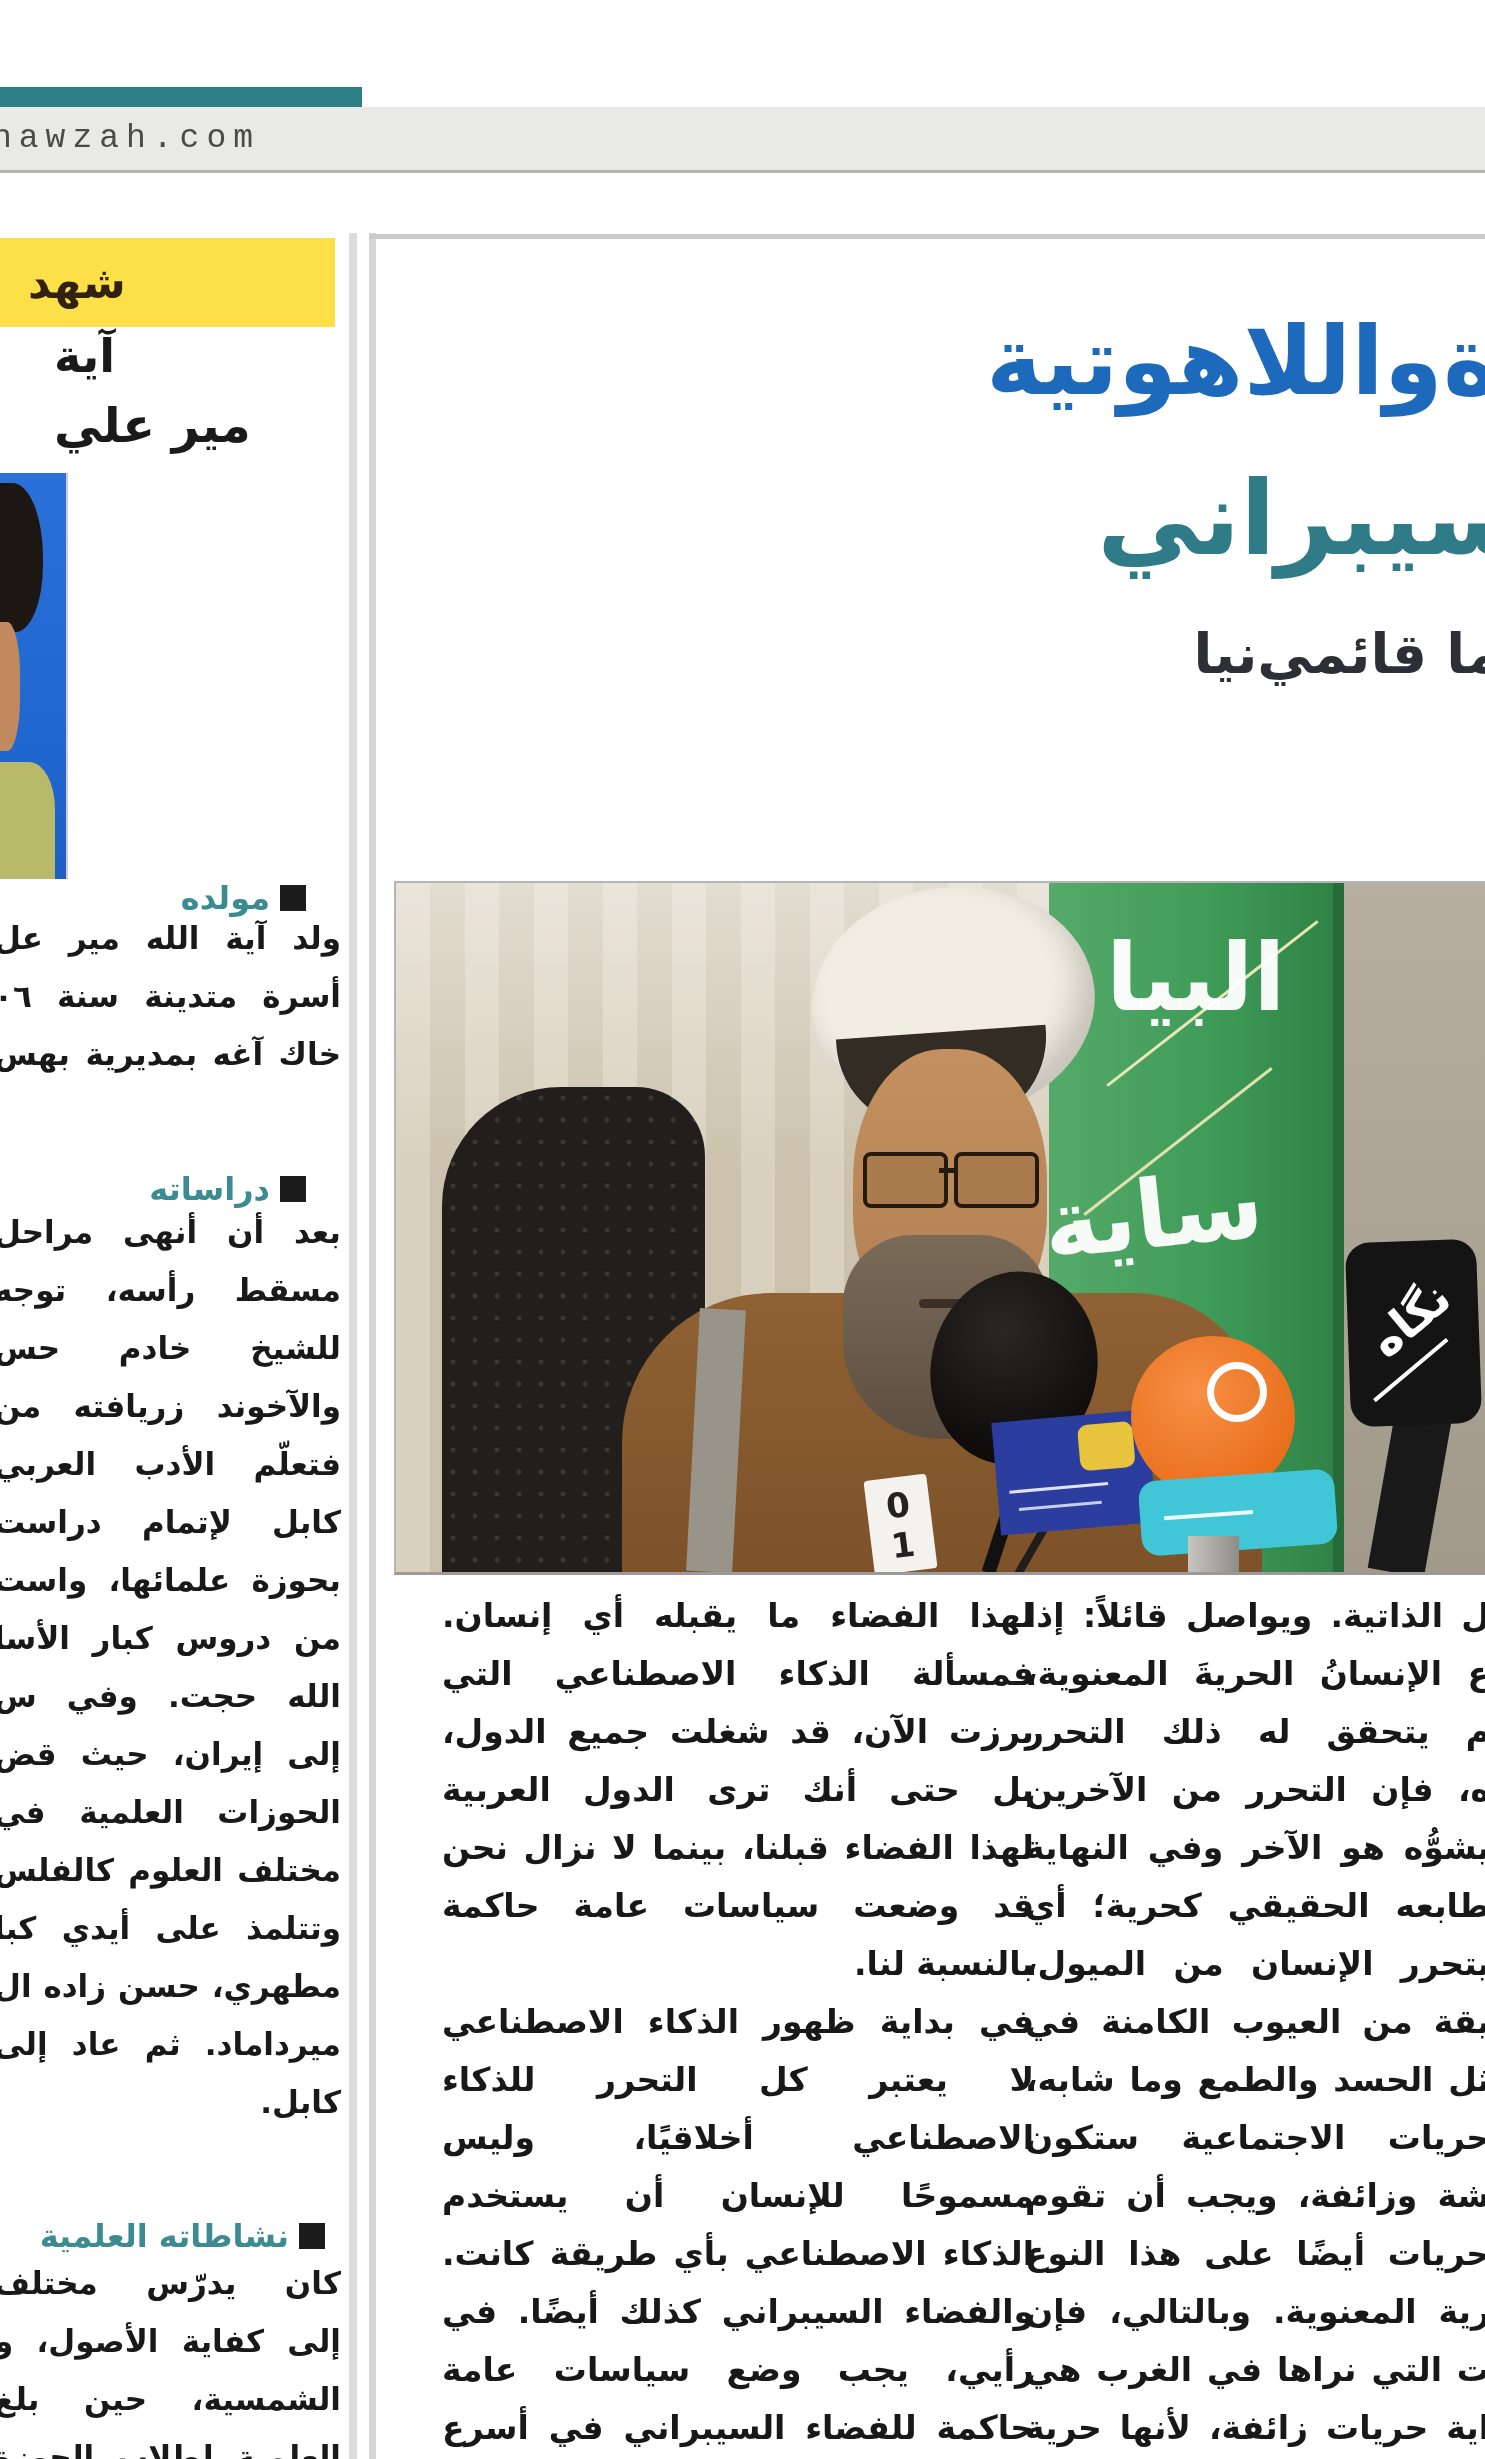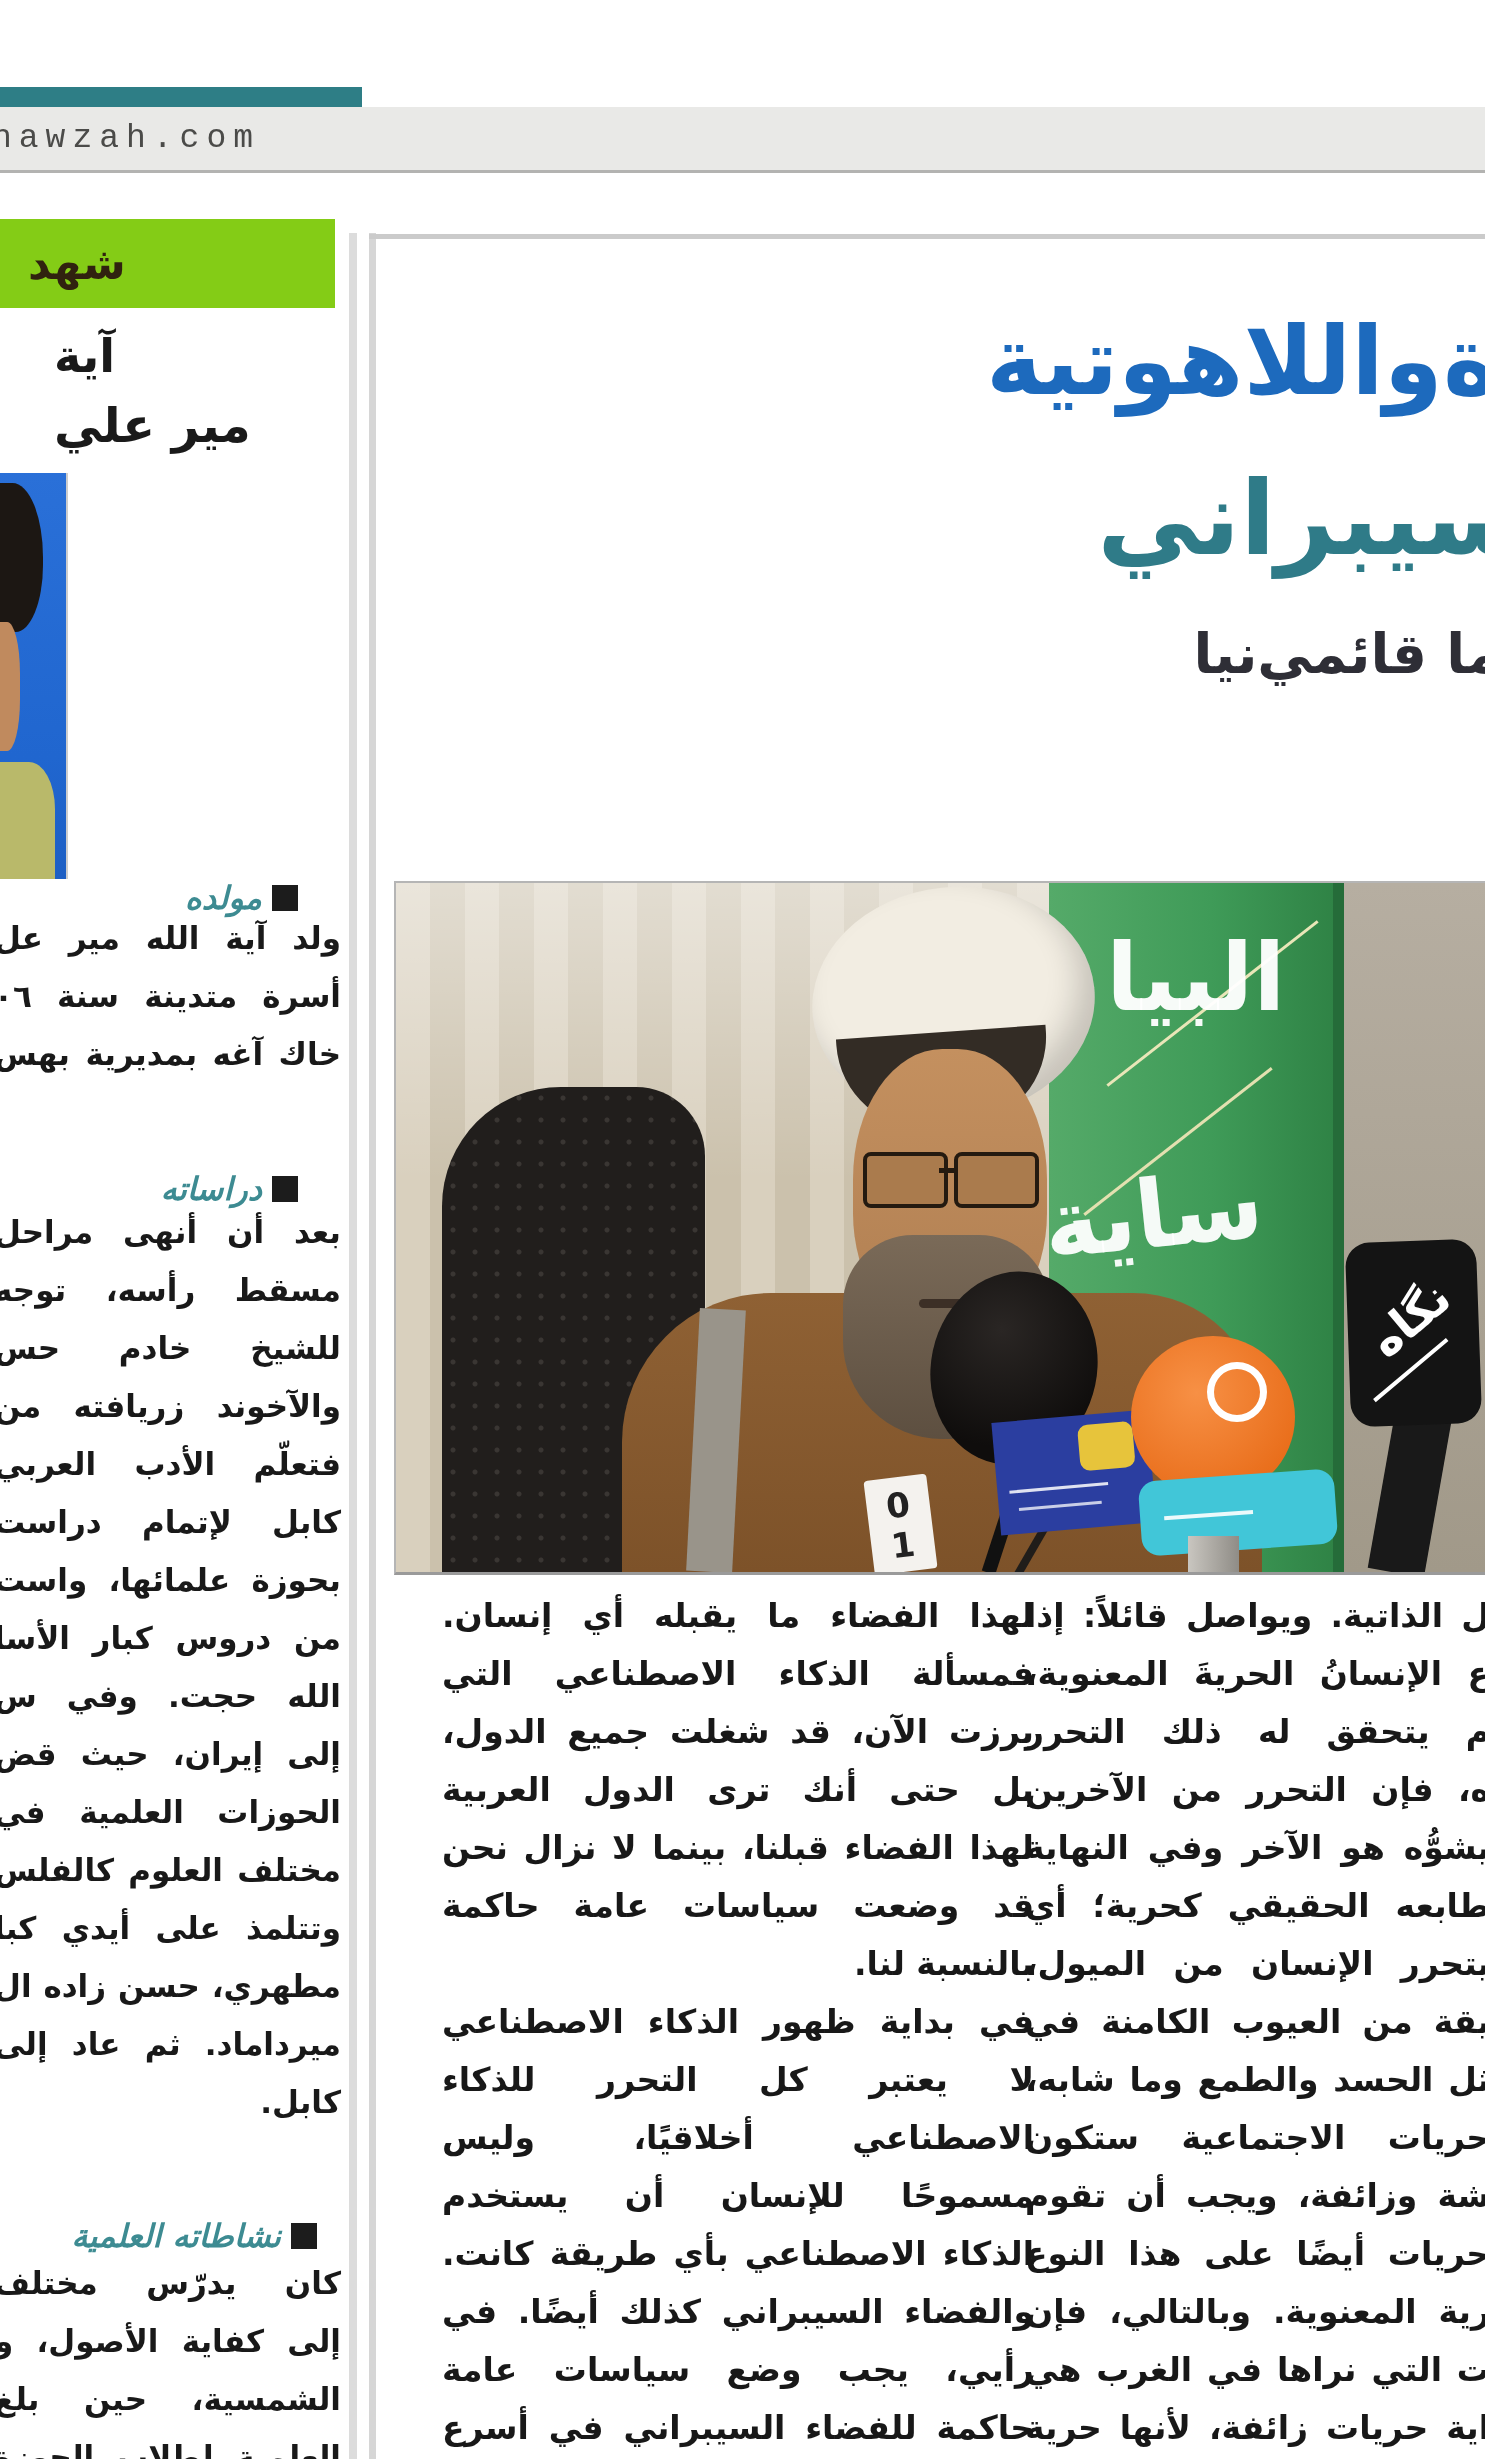--- a/index.html
+++ b/index.html
@@ -13,33 +13,33 @@
   .url-text{position:absolute;left:-8px;top:0;height:63px;line-height:63px;
             font-family:"Liberation Mono","DejaVu Sans Mono",monospace;
             font-size:33px;letter-spacing:7px;color:#4b4b49;white-space:nowrap;}
 
   
   .rule-a{left:349px;top:233px;width:8px;height:2227px;background:#dcdcdc;}
   .rule-b{left:369px;top:233px;width:7px;height:2227px;background:#d6d6d6;}
   .top-rule{left:369px;top:234px;width:1116px;height:5px;background:#cbcbcb;}
 
   
-  .cat-bar{left:0;top:219px;width:335px;height:89px;background:#84cc16;}
+  .cat-bar{left:0;top:238px;width:335px;height:89px;background:#fde047;}
   .cat-label{position:absolute;left:28px;top:0;height:89px;line-height:89px;
              font-size:44px;font-weight:700;color:#30220f;direction:rtl;white-space:nowrap;}
   .side-title1{left:54px;top:327px;font-size:46px;font-weight:700;color:#1a1a1a;direction:rtl;line-height:59px;white-space:nowrap;}
   .side-title2{left:54px;top:394px;font-size:48px;font-weight:700;color:#1a1a1a;direction:rtl;line-height:63px;white-space:nowrap;}
 
   .portrait{left:0;top:473px;width:66px;height:406px;overflow:hidden;border-right:2px solid #cdcdcd;
             background:linear-gradient(180deg,#2a70d8 0%,#2066cf 70%,#1d5fc4 100%);}
   .portrait .hair{position:absolute;left:-18px;top:10px;width:61px;height:149px;background:#1c1713;border-radius:0 50% 45% 0;}
   .portrait .skin{position:absolute;left:-12px;top:149px;width:32px;height:129px;background:#c08a5e;border-radius:0 40% 40% 0;}
   .portrait .cloth{position:absolute;left:-10px;top:289px;width:65px;height:117px;background:#b9b96a;border-radius:0 40% 0 0;}
 
-  .side-heading{left:4px;width:294px;height:36px;display:flex;flex-direction:row-reverse;align-items:center;gap:10px;font-style:italic;}
+  .side-heading{left:12px;width:294px;height:36px;display:flex;flex-direction:row-reverse;align-items:center;gap:10px;}
   .sq{width:26px;height:26px;background:#1c1c1c;flex:0 0 auto;}
   .side-heading .lbl{font-size:32px;font-weight:700;color:#3d8b92;direction:rtl;white-space:nowrap;}
 
   .side-lines{left:-6px;width:347px;direction:rtl;}
   .side-lines .line{height:58px;line-height:58px;font-size:31px;font-weight:600;color:#191919;
                     text-align:justify;text-align-last:justify;white-space:nowrap;overflow:visible;}
   .side-lines .line.end{text-align-last:right;}
 
   
   .h1line{top:297px;right:-14px;font-size:95px;line-height:129px;font-weight:700;color:#1d6abd;

